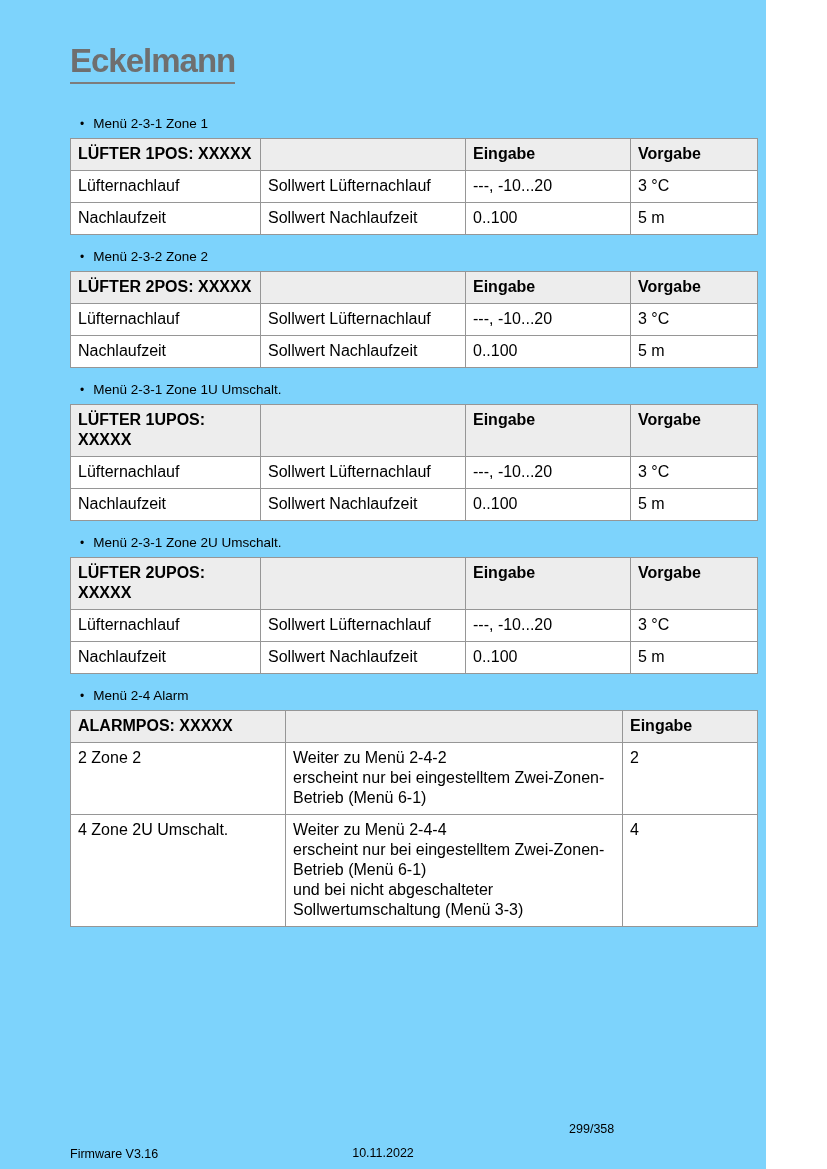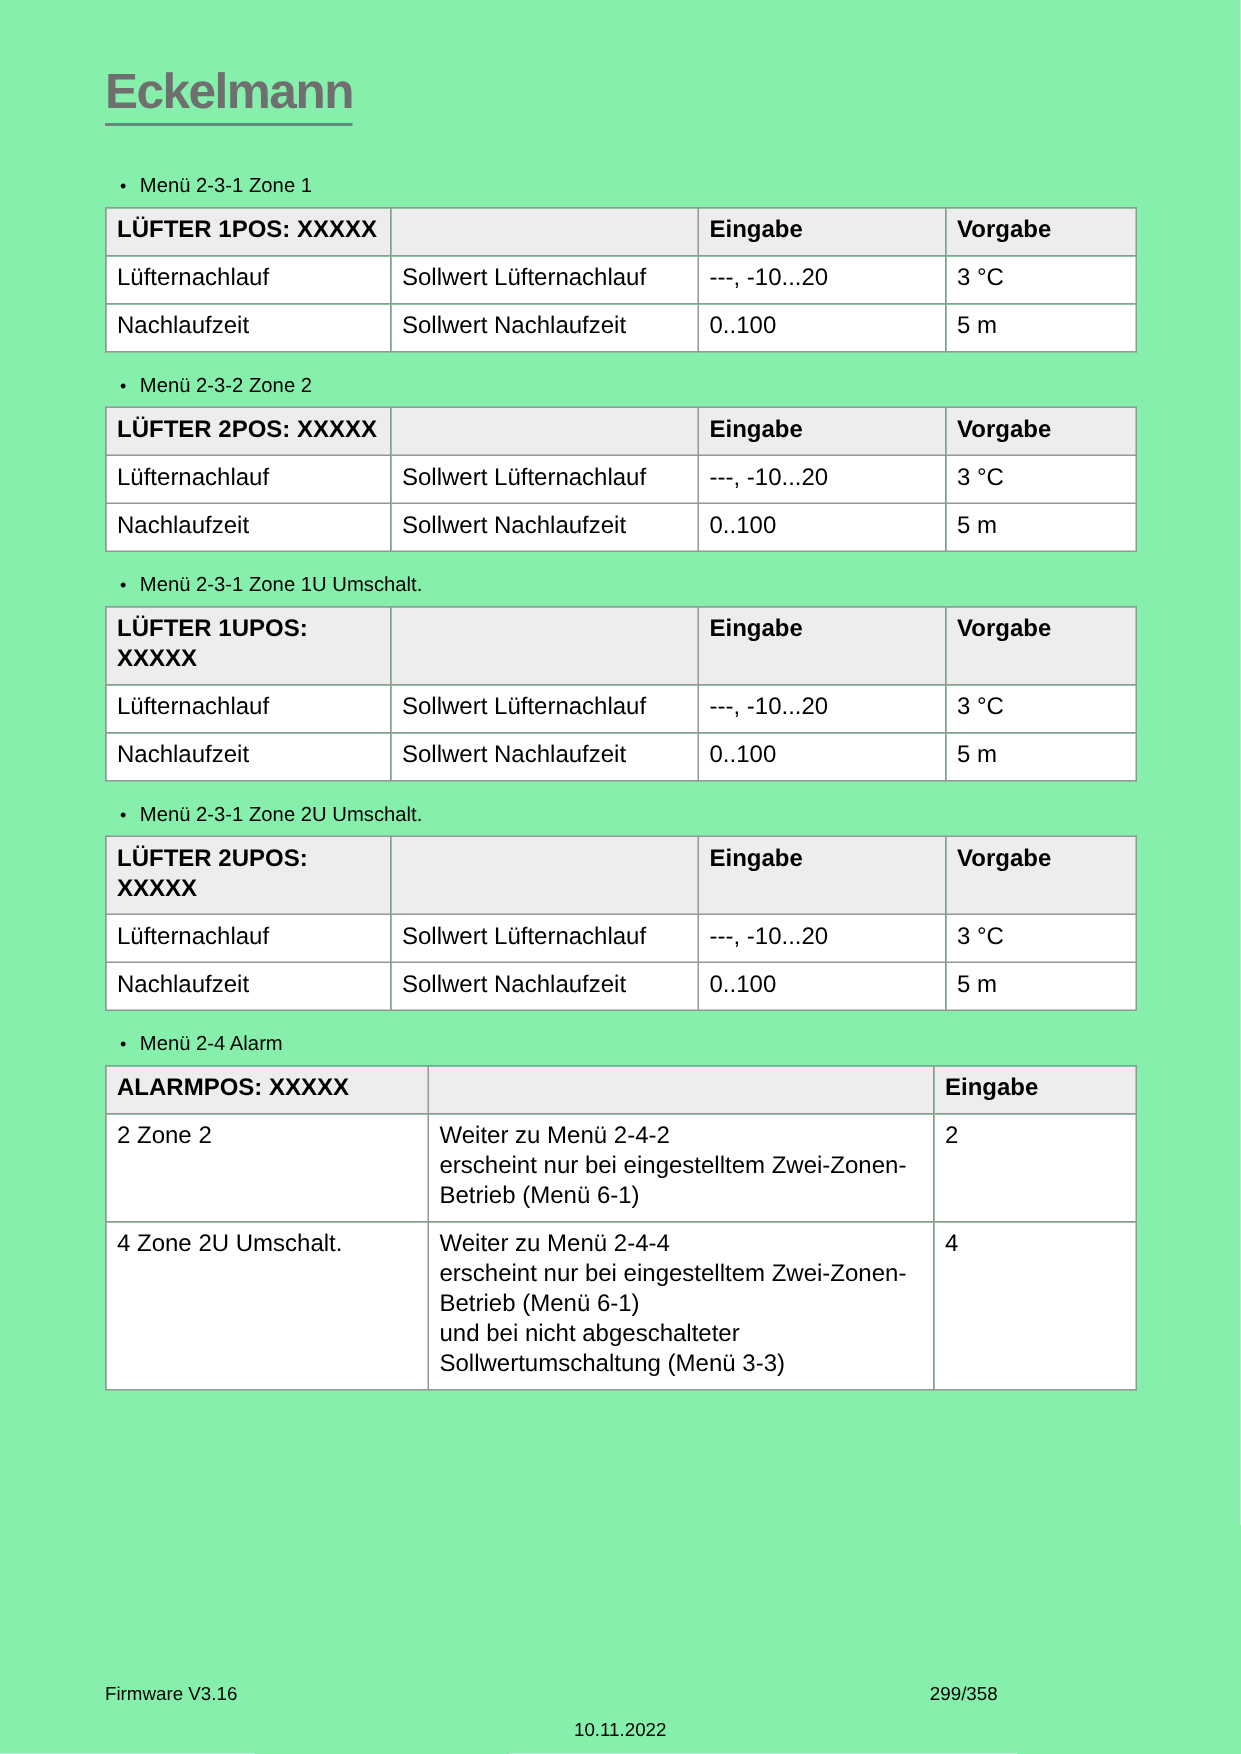--- a/index.html
+++ b/index.html
@@ -6,22 +6,22 @@
   html, body { background: #ffffff; }
   body {
     width: 827px; height: 1169px;
     font-family: "Liberation Sans", sans-serif;
     color: #000;
     position: relative;
     overflow: hidden;
   }
   .page {
     position: relative;
-    width: 827px; height: 1169px;
-    background: #86efac;
+    width: 766px; height: 1169px;
+    background: #7dd3fc;
   }
   .logo {
     position: absolute;
     left: 70px; top: 44px;
     display: inline-block;
     font-size: 33px;
     font-weight: bold;
     letter-spacing: -1px;
     color: #6f6f6f;
     line-height: 1;
@@ -64,21 +64,21 @@
   }
   tbody td { background: #ffffff; margin-top: 36px; }
   .footer {
     position: absolute;
     left: 70px; right: 70px;
     top: 1122px;
     display: flex;
     font-size: 12.5px;
     color: #000;
   }
-  .f-left  { flex: 1; text-align: left; }
+  .f-left  { flex: 1; text-align: left; margin-top: 25px; }
   .f-center{ flex: 1; text-align: center; margin-top: 24px; }
   .f-right { flex: 1; text-align: center; }
 </style>
 </head>
 <body>
 
 <div class="page">
   <div class="logo">Eckelmann</div>
 
   <div class="content">

